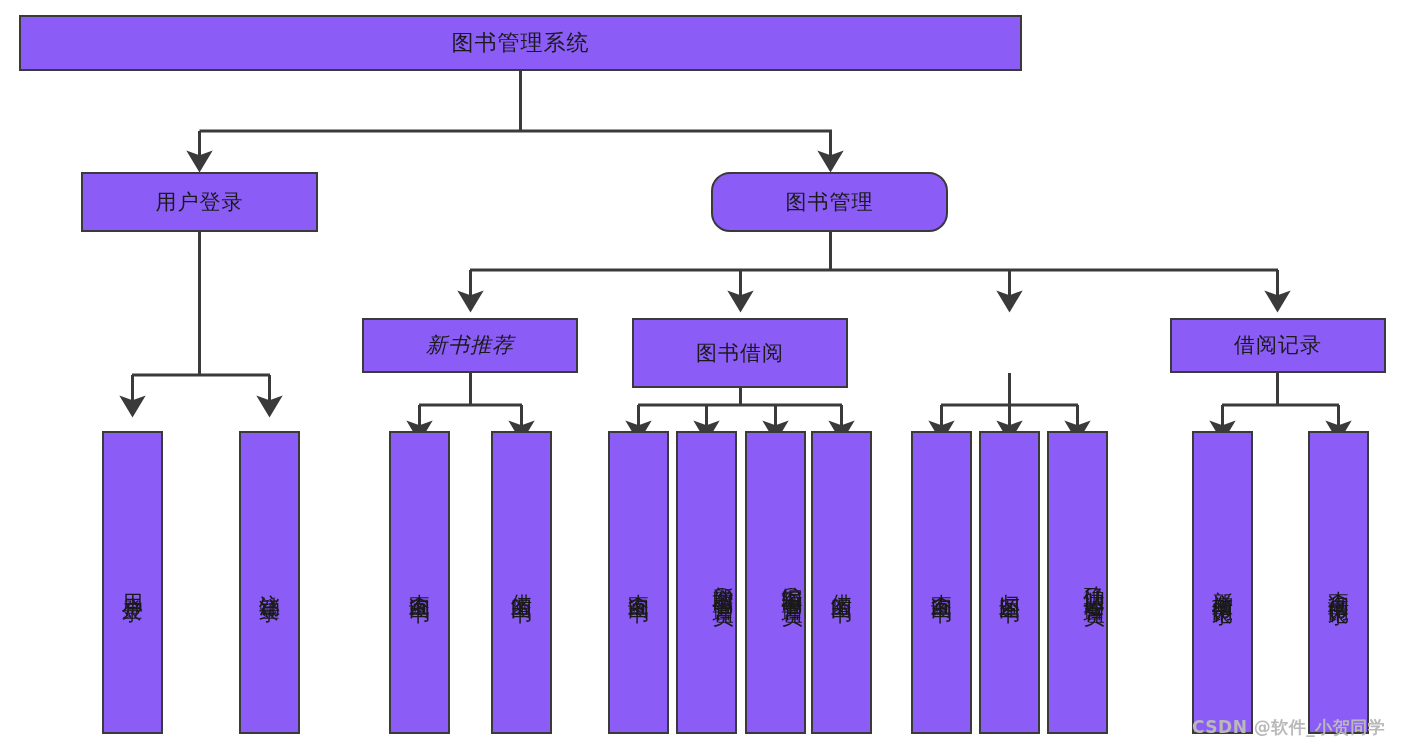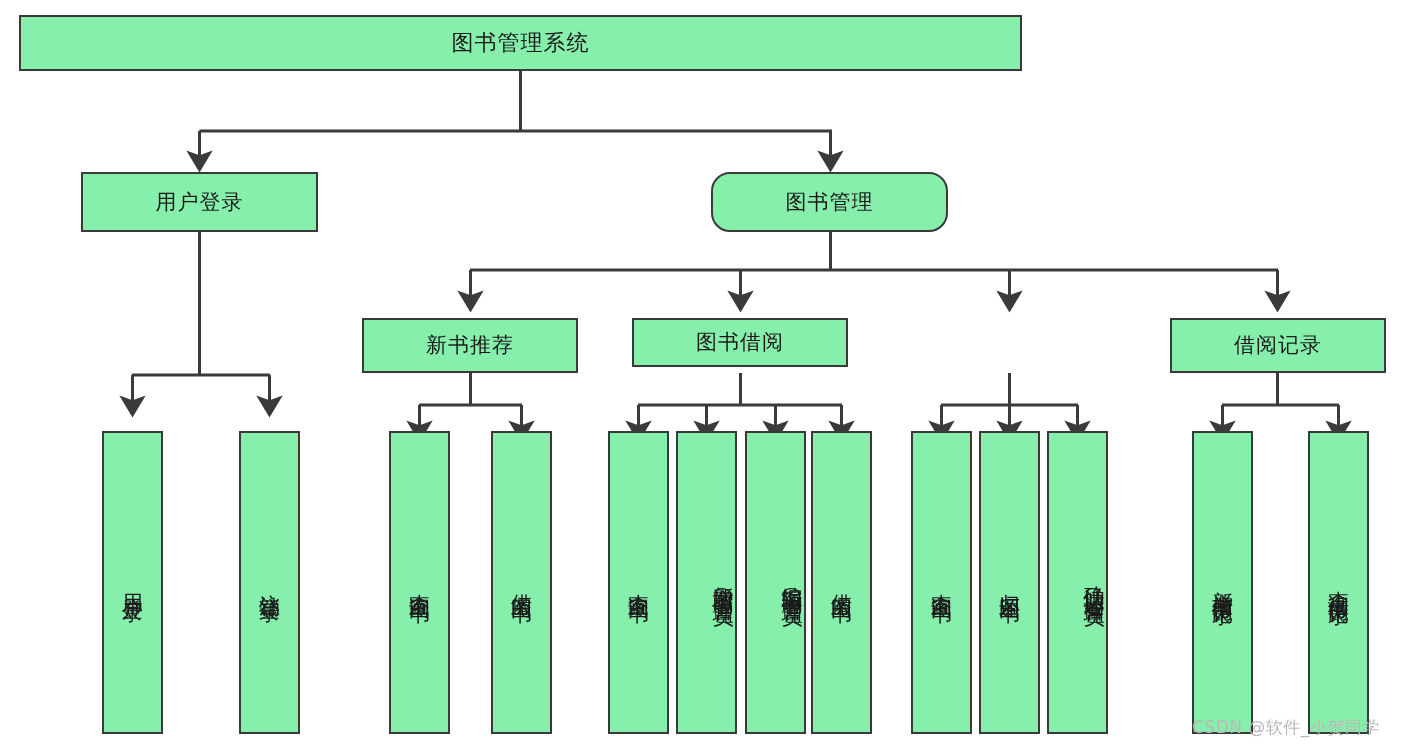--- a/index.html
+++ b/index.html
@@ -22,21 +22,21 @@
     left: 0;
     top: 0;
     width: 1405px;
     height: 747px;
     pointer-events: none;
   }
   .node {
     position: absolute;
     box-sizing: border-box;
     border: 2.5px solid #3a3a3a;
-    background: #86efac;
+    background: #8b5cf6;
     display: flex;
     align-items: center;
     justify-content: center;
     color: #1a1a1a;
   }
   .node.h {
     font-size: 21px;
     letter-spacing: 1px;
   }
   .node.v {
@@ -59,20 +59,21 @@
     display: block;
     line-height: 1.15;
     white-space: pre-line;
   }
   .watermark {
     position: absolute;
     font-size: 17px;
     color: #b9b9b9;
     white-space: nowrap;
     letter-spacing: 0.5px;
+    font-weight: bold;
   }
 </style>
 </head>
 <body>
 
 <div id="canvas">
 
   <svg class="wires" viewBox="0 0 1405 747">
     <defs>
       <marker id="arrow" markerWidth="10" markerHeight="10" refX="3.2" refY="5" orient="auto" markerUnits="strokeWidth">
@@ -127,24 +128,24 @@
     <span class="node-label">图书管理系统</span>
   </div>
 
   <div class="node h" style="left:81px; top:172px; width:237px; height:60px;">
     <span class="node-label">用户登录</span>
   </div>
   <div class="node h" style="left:711px; top:172px; width:237px; height:60px;border-radius:19px;">
     <span class="node-label">图书管理</span>
   </div>
 
-  <div class="node h" style="left:362px; top:318px; width:216px; height:55px;">
+  <div class="node h" style="left:362px; top:318px; width:216px; height:55px;font-style:italic;">
     <span class="node-label">新书推荐</span>
   </div>
-  <div class="node h" style="left:632px; top:318px; width:216px; height:49px;">
+  <div class="node h" style="left:632px; top:318px; width:216px; height:70px;">
     <span class="node-label">图书借阅</span>
   </div>
   <div class="node h" style="left:1170px; top:318px; width:216px; height:55px;">
     <span class="node-label">借阅记录</span>
   </div>
 
   <div class="node v mid" style="left:102px; top:431px; width:61px; height:303px;">
     <span class="node-label">用户登录</span>
   </div>
   <div class="node v mid" style="left:239px; top:431px; width:61px; height:303px;">

